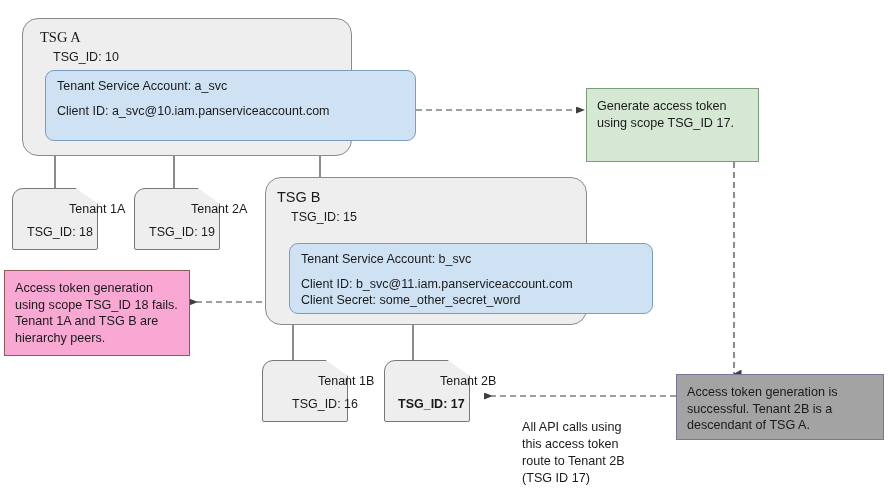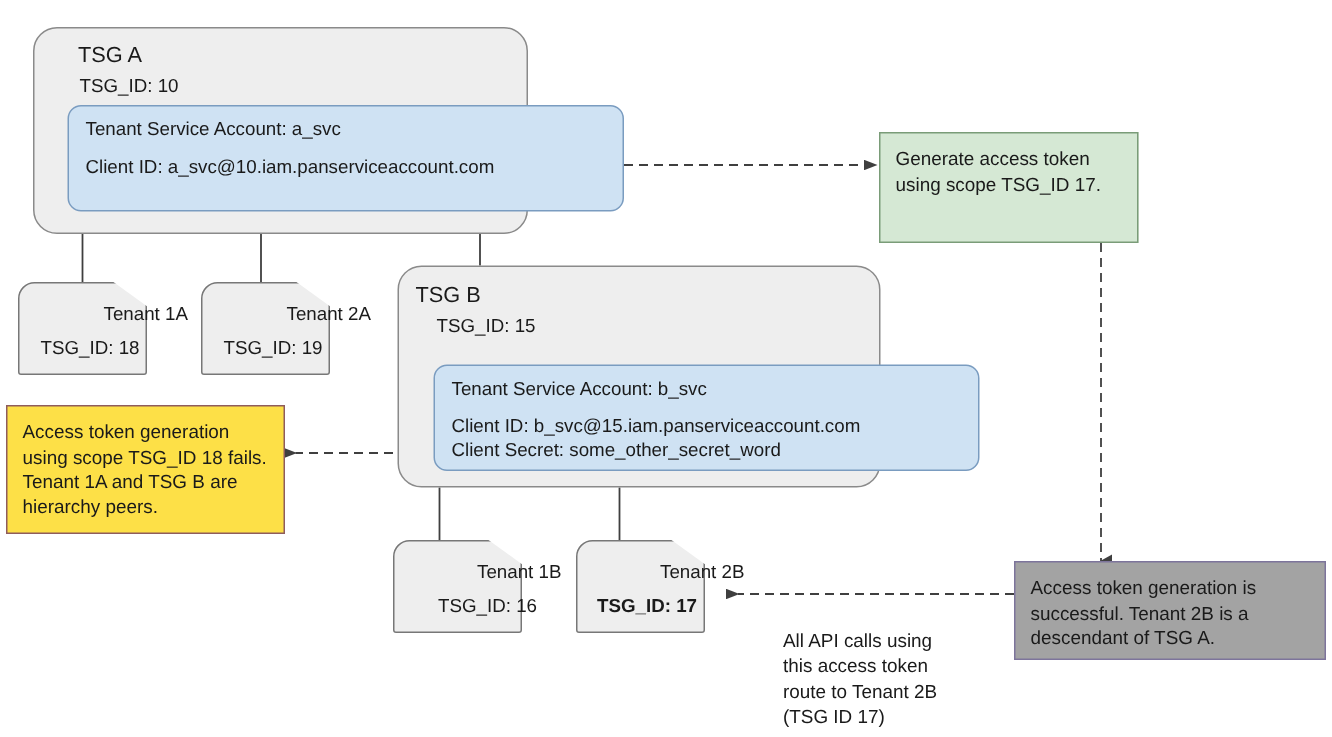--- a/index.html
+++ b/index.html
@@ -85,21 +85,21 @@
   }
 
   
   .note {
     border: 1px solid #6b6b6b;
     font-size: 12.6px;
     line-height: 1.32;
     padding: 9px 9px 9px 10px;
   }
   .note-green  { background: #d5e8d4; border-color: #7a9c78; }
-  .note-red    { background: #fde047; border-color: #8f5c5c; }
+  .note-red    { background: #f9a8d4; border-color: #8f5c5c; }
   .note-purple { background: #a3a3a3; border-color: #7d749b; }
 
   
   .caption {
     position: absolute;
     font-size: 12.6px;
     line-height: 1.35;
     color: #1a1a1a;
     white-space: pre-line;
   }
@@ -139,21 +139,21 @@
     <path d="M416,110 L584,110" stroke="#3f3f3f" stroke-width="1.2" fill="none" stroke-dasharray="6,4" marker-end="url(#arrowR)"></path>
 
     <path d="M734,162 L734,374" stroke="#3f3f3f" stroke-width="1.2" fill="none" stroke-dasharray="6,4" marker-end="url(#arrowD)"></path>
 
     <path d="M272,302 L197,302" stroke="#3f3f3f" stroke-width="1.2" fill="none" stroke-dasharray="6,4" marker-end="url(#arrowL)"></path>
 
     <path d="M676,396 L492,396" stroke="#3f3f3f" stroke-width="1.2" fill="none" stroke-dasharray="6,4" marker-end="url(#arrowL)"></path>
   </svg>
 
   <div class="abs tsg-box" style="left:22px; top:18px; width:330px; height:138px;"></div>
-  <div class="tsg-title" style="left:52px; top:30px;">TSG A</div>
+  <div class="tsg-title" style="left:40px; top:30px;font-family:Liberation Serif, serif;">TSG A</div>
   <div class="tsg-sub" style="left:53px; top:51px;">TSG_ID: 10</div>
 
   <div class="abs svc-box" style="left:45px; top:70px; width:371px; height:71px;">
     <div class="svc-title">Tenant Service Account: a_svc</div>
     <div class="svc-line">Client ID: a_svc@10.iam.panserviceaccount.com</div>
   </div>
 
   <div class="abs tenant-box" style="left:12px; top:188px; width:86px; height:62px;"></div>
   <div class="tenant-name" style="left:21px; top:203px;">Tenant 1A</div>
   <div class="tenant-id" style="left:27px; top:226px;">TSG_ID: 18</div>
@@ -161,21 +161,21 @@
   <div class="abs tenant-box" style="left:134px; top:188px; width:86px; height:62px;"></div>
   <div class="tenant-name" style="left:143px; top:203px;">Tenant 2A</div>
   <div class="tenant-id" style="left:149px; top:226px;">TSG_ID: 19</div>
 
   <div class="abs tsg-box" style="left:265px; top:177px; width:322px; height:148px;"></div>
   <div class="tsg-title" style="left:277px; top:190px;">TSG B</div>
   <div class="tsg-sub" style="left:291px; top:211px;">TSG_ID: 15</div>
 
   <div class="abs svc-box" style="left:289px; top:243px; width:364px; height:71px;">
     <div class="svc-title">Tenant Service Account: b_svc</div>
-    <div class="svc-line">Client ID: b_svc@15.iam.panserviceaccount.com</div>
+    <div class="svc-line">Client ID: b_svc@11.iam.panserviceaccount.com</div>
     <div class="svc-line">Client Secret: some_other_secret_word</div>
   </div>
 
   <div class="abs tenant-box" style="left:262px; top:360px; width:86px; height:62px;"></div>
   <div class="tenant-name" style="left:270px; top:375px;">Tenant 1B</div>
   <div class="tenant-id" style="left:276px; top:398px;margin-left:16px;">TSG_ID: 16</div>
 
   <div class="abs tenant-box" style="left:384px; top:360px; width:86px; height:62px;"></div>
   <div class="tenant-name" style="left:392px; top:375px;">Tenant 2B</div>
   <div class="tenant-id" style="left:398px; top:398px;font-weight:bold;">TSG_ID: 17</div>

